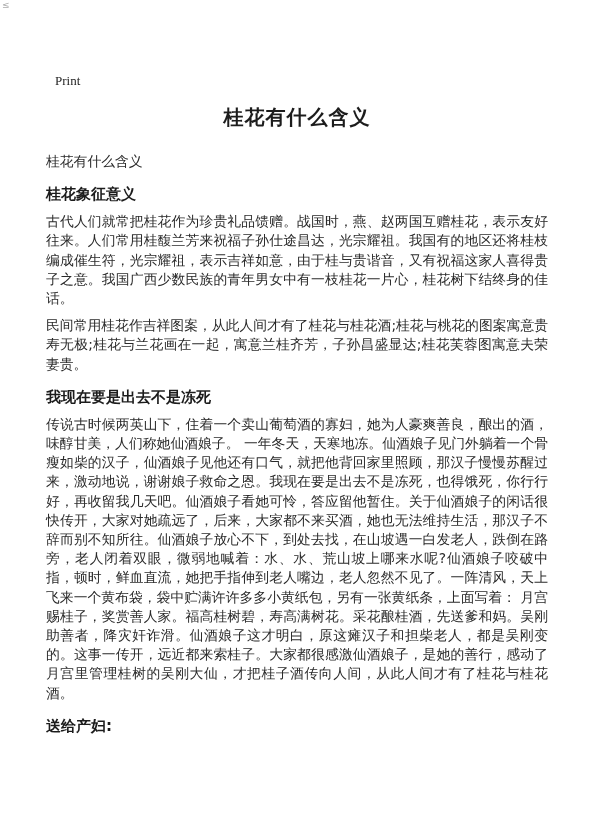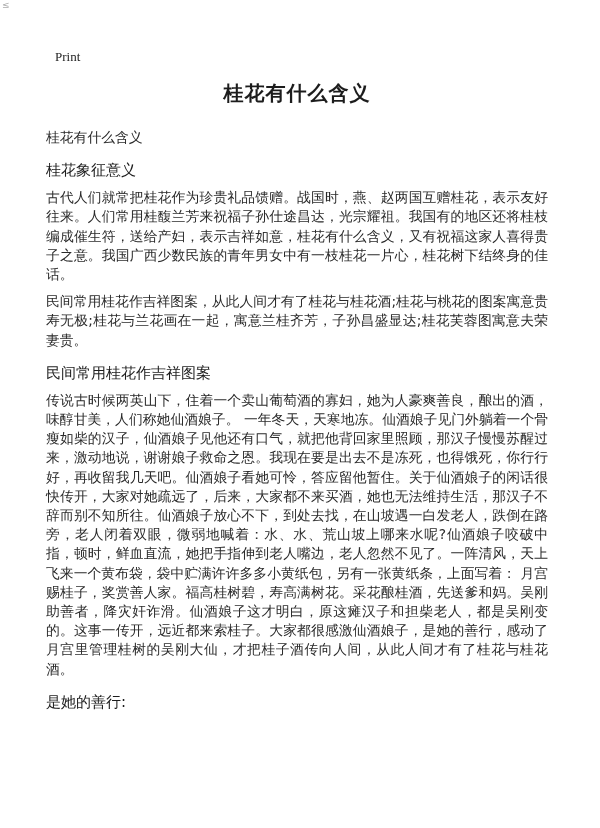--- a/index.html
+++ b/index.html
@@ -18,21 +18,21 @@
   .corner-mark {
     position: absolute;
     top: 1px;
     left: 2px;
     font-size: 9px;
     color: #aaaaaa;
     line-height: 1;
     user-select: none;
   }
   .page {
-    padding: 46px 52px 0 46px;
+    padding: 70px 52px 0 46px;
   }
   .print {
     font-family: "Liberation Serif", "DejaVu Serif", serif;
     font-size: 13px;
     color: #1f1f1f;
     margin: 0 0 0 9px;
     display: inline-block;
   }
   h1.title {
     font-size: 20px;
@@ -45,21 +45,21 @@
   }
   .subtitle {
     font-size: 13.8px;
     font-weight: normal;
     margin: 23px 0 0 0;
     line-height: 19.2px;
     color: #2a2a2a;
   }
   h2.sec {
     font-size: 15px;
-    font-weight: normal;
+    font-weight: bold;
     margin: 14px 0 0 0;
     line-height: 19px;
     color: #1c1c1c;
   }
   p.body {
     font-size: 13.8px;
     line-height: 19.2px;
     margin: 8px 0 0 0;
     text-align: justify;
     color: #2a2a2a;
@@ -74,22 +74,22 @@
 <div class="page">
 
   <span class="print">Print</span>
 
   <h1 class="title">桂花有什么含义</h1>
 
   <p class="subtitle">桂花有什么含义</p>
 
 
   <h2 class="sec">桂花象征意义</h2>
-  <p class="body">古代人们就常把桂花作为珍贵礼品馈赠。战国时，燕、赵两国互赠桂花，表示友好往来。人们常用桂馥兰芳来祝福子孙仕途昌达，光宗耀祖。我国有的地区还将桂枝编成催生符，送给产妇，表示吉祥如意，桂花有什么含义，又有祝福这家人喜得贵子之意。我国广西少数民族的青年男女中有一枝桂花一片心，桂花树下结终身的佳话。</p>
+  <p class="body">古代人们就常把桂花作为珍贵礼品馈赠。战国时，燕、赵两国互赠桂花，表示友好往来。人们常用桂馥兰芳来祝福子孙仕途昌达，光宗耀祖。我国有的地区还将桂枝编成催生符，光宗耀祖，表示吉祥如意，由于桂与贵谐音，又有祝福这家人喜得贵子之意。我国广西少数民族的青年男女中有一枝桂花一片心，桂花树下结终身的佳话。</p>
 
   <p class="body">民间常用桂花作吉祥图案，从此人间才有了桂花与桂花酒;桂花与桃花的图案寓意贵寿无极;桂花与兰花画在一起，寓意兰桂齐芳，子孙昌盛显达;桂花芙蓉图寓意夫荣妻贵。</p>
 
-  <h2 class="sec">民间常用桂花作吉祥图案</h2>
+  <h2 class="sec">我现在要是出去不是冻死</h2>
   <p class="body">传说古时候两英山下，住着一个卖山葡萄酒的寡妇，她为人豪爽善良，酿出的酒，味醇甘美，人们称她仙酒娘子。 一年冬天，天寒地冻。仙酒娘子见门外躺着一个骨瘦如柴的汉子，仙酒娘子见他还有口气，就把他背回家里照顾，那汉子慢慢苏醒过来，激动地说，谢谢娘子救命之恩。我现在要是出去不是冻死，也得饿死，你行行好，再收留我几天吧。仙酒娘子看她可怜，答应留他暂住。关于仙酒娘子的闲话很快传开，大家对她疏远了，后来，大家都不来买酒，她也无法维持生活，那汉子不辞而别不知所往。仙酒娘子放心不下，到处去找，在山坡遇一白发老人，跌倒在路旁，老人闭着双眼，微弱地喊着：水、水、荒山坡上哪来水呢?仙酒娘子咬破中指，顿时，鲜血直流，她把手指伸到老人嘴边，老人忽然不见了。一阵清风，天上飞来一个黄布袋，袋中贮满许许多多小黄纸包，另有一张黄纸条，上面写着： 月宫赐桂子，奖赏善人家。福高桂树碧，寿高满树花。采花酿桂酒，先送爹和妈。吴刚助善者，降灾奸诈滑。仙酒娘子这才明白，原这瘫汉子和担柴老人，都是吴刚变的。这事一传开，远近都来索桂子。大家都很感激仙酒娘子，是她的善行，感动了月宫里管理桂树的吴刚大仙，才把桂子酒传向人间，从此人间才有了桂花与桂花酒。</p>
 
-  <h2 class="sec">是她的善行:</h2>
+  <h2 class="sec">送给产妇:</h2>
 
 </div>
 
 </body></html>

